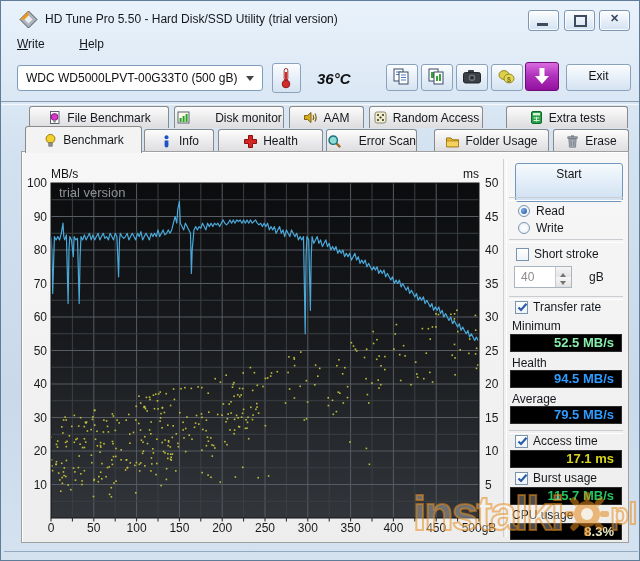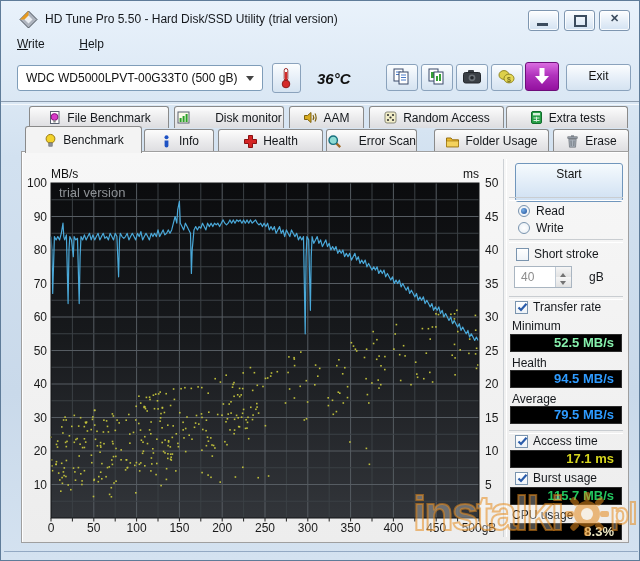--- a/index.html
+++ b/index.html
@@ -174,21 +174,21 @@
     <span>Disk monitor</span>
   </div>
   <div class="tab r1" style="left:288px;width:75px;">
     <svg width="15" height="15" viewBox="0 0 15 15">
       <polygon points="1.5,5.5 4.5,5.5 8,2.5 8,12.5 4.5,9.5 1.5,9.5" fill="#d8ac22" stroke="#7e6210"></polygon>
       <path d="M10 5 Q11.5 7.5 10 10" fill="none" stroke="#7e6210" stroke-width="1.2"></path>
       <path d="M12 3.5 Q14.2 7.5 12 11.5" fill="none" stroke="#7e6210" stroke-width="1.2"></path>
     </svg>
     <span>AAM</span>
   </div>
-  <div class="tab r1" style="left:368px;width:135px;">
+  <div class="tab r1" style="left:368px;width:114px;">
     <svg width="15" height="15" viewBox="0 0 15 15">
       <rect x="2" y="2" width="11" height="11" rx="2" fill="#f2eec8" stroke="#8a8a7a"></rect>
       <circle cx="5" cy="5" r="1.1" fill="#333"></circle>
         <circle cx="10" cy="5" r="1.1" fill="#333"></circle>
       <circle cx="7.5" cy="7.5" r="1.1" fill="#333"></circle>
       <circle cx="5" cy="10" r="1.1" fill="#333"></circle>
         <circle cx="10" cy="10" r="1.1" fill="#333"></circle>
     </svg>
     <span>Random Access</span>
   </div>

